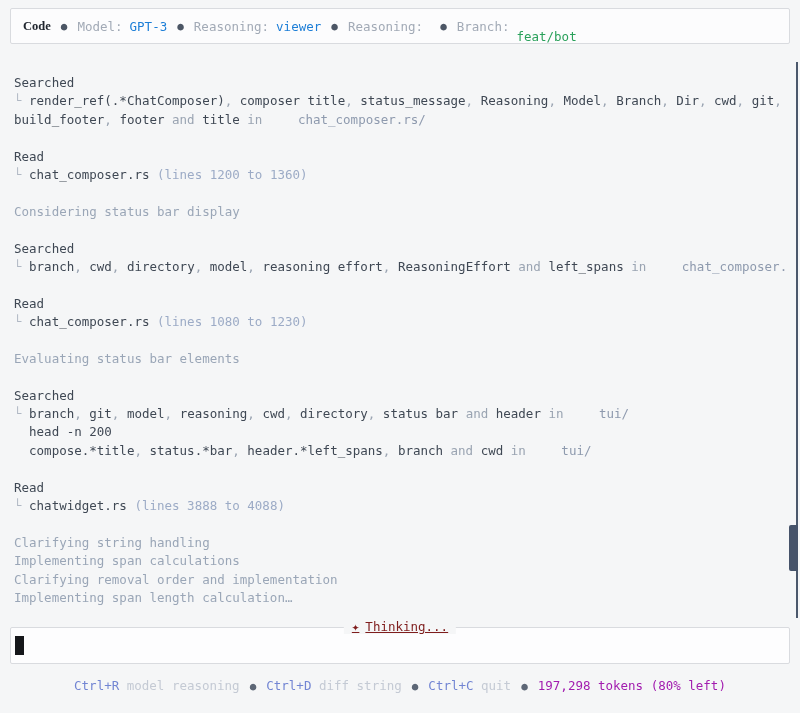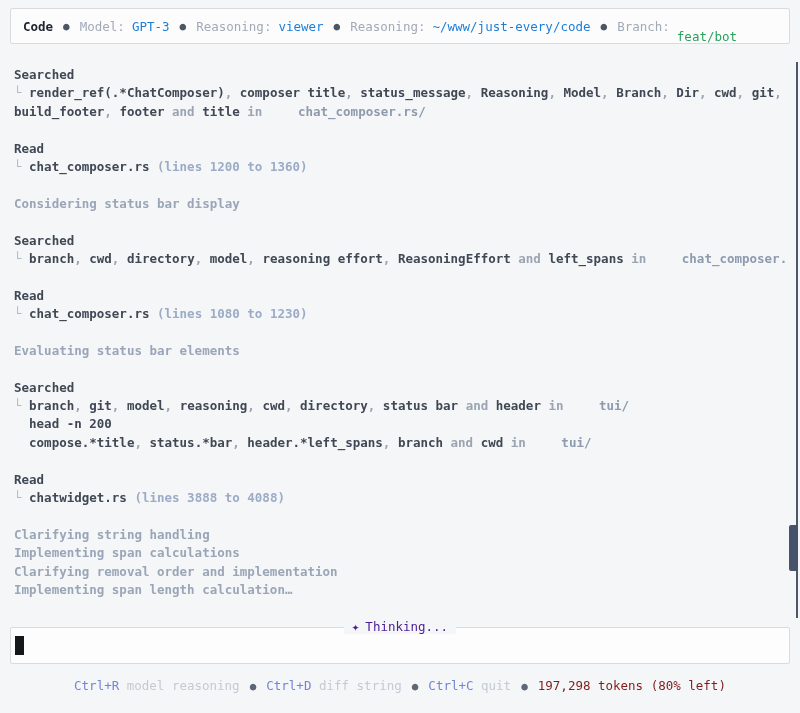--- a/index.html
+++ b/index.html
@@ -18,33 +18,32 @@
   .topbar {
     position: absolute; left: 10px; top: 8px;
     width: 780px; height: 36px;
     background: #fcfcfd;
     border: 1px solid #d9dbdf;
     border-radius: 2px;
     display: flex; align-items: center;
     padding-left: 12px;
     white-space: pre;
   }
-  .app      { color: #20262f; font-weight: bold; }
+  .app      { color: #20262f; font-weight: bold; font-family: Liberation Serif, serif; }
   .hbullet  { color: #4c5665; margin: 0 10px; font-size: 11px; }
   .hlabel   { color: #a2aab6; margin-right: 7px; }
   .hvalue   { color: #1c7ed7; }
   .hvalue.green { color: #2aa15b; margin-top: 20px; }
 
   
   .history {
-    position: absolute; left: 14px; top: 66px;
+    position: absolute; left: 14px; top: 74px;
     width: 772px;
     line-height: 18.4px;
     white-space: pre;
-    font-weight: bold;
   }
   .line { height: 18.4px; overflow: hidden; }
   .strong    { color: #3f4854; }
   .muted     { color: #9aa4b2; }
   .tree      { color: #b0b8c4; }
   .path      { color: #8e9aae; margin-left: 28px; }
   .linesinfo { color: #9cabc6; }
   .status    { color: #9aa6b7; }
 
   
@@ -66,57 +65,57 @@
     width: 780px; height: 37px;
     background: #fdfdfe;
     border: 1px solid #d9dbdf;
     border-radius: 2px;
   }
   .composer-label {
     position: absolute; top: -9px; left: 50%;
     transform: translateX(-50%);
     background: #f5f6f7;
     padding: 0 8px;
-    color: #4c1d95;
+    color: #7f1d1d;
     white-space: pre;
+    text-decoration: underline;
   }
   .composer-label .label-text { margin-left: 6px; }
   .cursor {
     position: absolute; left: 4px; top: 8px;
     width: 9px; height: 19px;
     background: #15171a;
   }
 
   
   .footer {
     position: absolute; left: 0; top: 677px;
     width: 800px;
     text-align: center;
     white-space: pre;
     line-height: 18px;
   }
   .key     { color: #7285d3; margin-top: 8px; }
   .flabel  { color: #c4cad4; }
   .fbullet { color: #5d6776; margin: 0 10px; font-size: 11px; }
-  .tokens  { color: #7f1d1d; }
+  .tokens  { color: #a21caf; }
 </style>
 </head>
 <body>
 
 <div class="topbar">
   <span class="app">Code</span>
   <span class="hbullet">●</span>
   <span class="hlabel">Model:</span>
   <span class="hvalue">GPT-3</span>
   <span class="hbullet">●</span>
   <span class="hlabel">Reasoning:</span>
   <span class="hvalue">viewer</span>
   <span class="hbullet">●</span>
   <span class="hlabel">Reasoning:</span>
-  <span class="hvalue">~/www/just-every/code</span>
   <span class="hbullet">●</span>
   <span class="hlabel">Branch:</span>
   <span class="hvalue green">feat/bot</span>
 </div>
 
 <div class="history"><div class="line"><span class="strong">Searched</span></div><div class="line"><span class="tree">└ </span><span class="strong">render_ref(.*ChatComposer)</span><span class="muted">, </span><span class="strong">composer title</span><span class="muted">, </span><span class="strong">status_message</span><span class="muted">, </span><span class="strong">Reasoning</span><span class="muted">, </span><span class="strong">Model</span><span class="muted">, </span><span class="strong">Branch</span><span class="muted">, </span><span class="strong">Dir</span><span class="muted">, </span><span class="strong">cwd</span><span class="muted">, </span><span class="strong">git</span><span class="muted">,</span></div><div class="line"><span class="strong">build_footer</span><span class="muted">, </span><span class="strong">footer</span><span class="muted"> and </span><span class="strong">title</span><span class="muted"> in </span><span class="path">chat_composer.rs/</span></div><div class="line"></div><div class="line"><span class="strong">Read</span></div><div class="line"><span class="tree">└ </span><span class="strong">chat_composer.rs</span><span class="linesinfo"> (lines 1200 to 1360)</span></div><div class="line"></div><div class="line"><span class="status">Considering status bar display</span></div><div class="line"></div><div class="line"><span class="strong">Searched</span></div><div class="line"><span class="tree">└ </span><span class="strong">branch</span><span class="muted">, </span><span class="strong">cwd</span><span class="muted">, </span><span class="strong">directory</span><span class="muted">, </span><span class="strong">model</span><span class="muted">, </span><span class="strong">reasoning effort</span><span class="muted">, </span><span class="strong">ReasoningEffort</span><span class="muted"> and </span><span class="strong">left_spans</span><span class="muted"> in </span><span class="path">chat_composer.rs/</span></div><div class="line"></div><div class="line"><span class="strong">Read</span></div><div class="line"><span class="tree">└ </span><span class="strong">chat_composer.rs</span><span class="linesinfo"> (lines 1080 to 1230)</span></div><div class="line"></div><div class="line"><span class="status">Evaluating status bar elements</span></div><div class="line"></div><div class="line"><span class="strong">Searched</span></div><div class="line"><span class="tree">└ </span><span class="strong">branch</span><span class="muted">, </span><span class="strong">git</span><span class="muted">, </span><span class="strong">model</span><span class="muted">, </span><span class="strong">reasoning</span><span class="muted">, </span><span class="strong">cwd</span><span class="muted">, </span><span class="strong">directory</span><span class="muted">, </span><span class="strong">status bar</span><span class="muted"> and </span><span class="strong">header</span><span class="muted"> in </span><span class="path">tui/</span></div><div class="line"><span class="strong">  </span><span class="strong">head -n 200</span></div><div class="line"><span class="strong">  </span><span class="strong">compose.*title</span><span class="muted">, </span><span class="strong">status.*bar</span><span class="muted">, </span><span class="strong">header.*left_spans</span><span class="muted">, </span><span class="strong">branch</span><span class="muted"> and </span><span class="strong">cwd</span><span class="muted"> in </span><span class="path">tui/</span></div><div class="line"></div><div class="line"><span class="strong">Read</span></div><div class="line"><span class="tree">└ </span><span class="strong">chatwidget.rs</span><span class="linesinfo"> (lines 3888 to 4088)</span></div><div class="line"></div><div class="line"><span class="status">Clarifying string handling</span></div><div class="line"><span class="status">Implementing span calculations</span></div><div class="line"><span class="status">Clarifying removal order and implementation</span></div><div class="line"><span class="status">Implementing span length calculation…</span></div></div>
 
 <div class="scroll-track"></div>
 <div class="scroll-thumb"></div>
 

